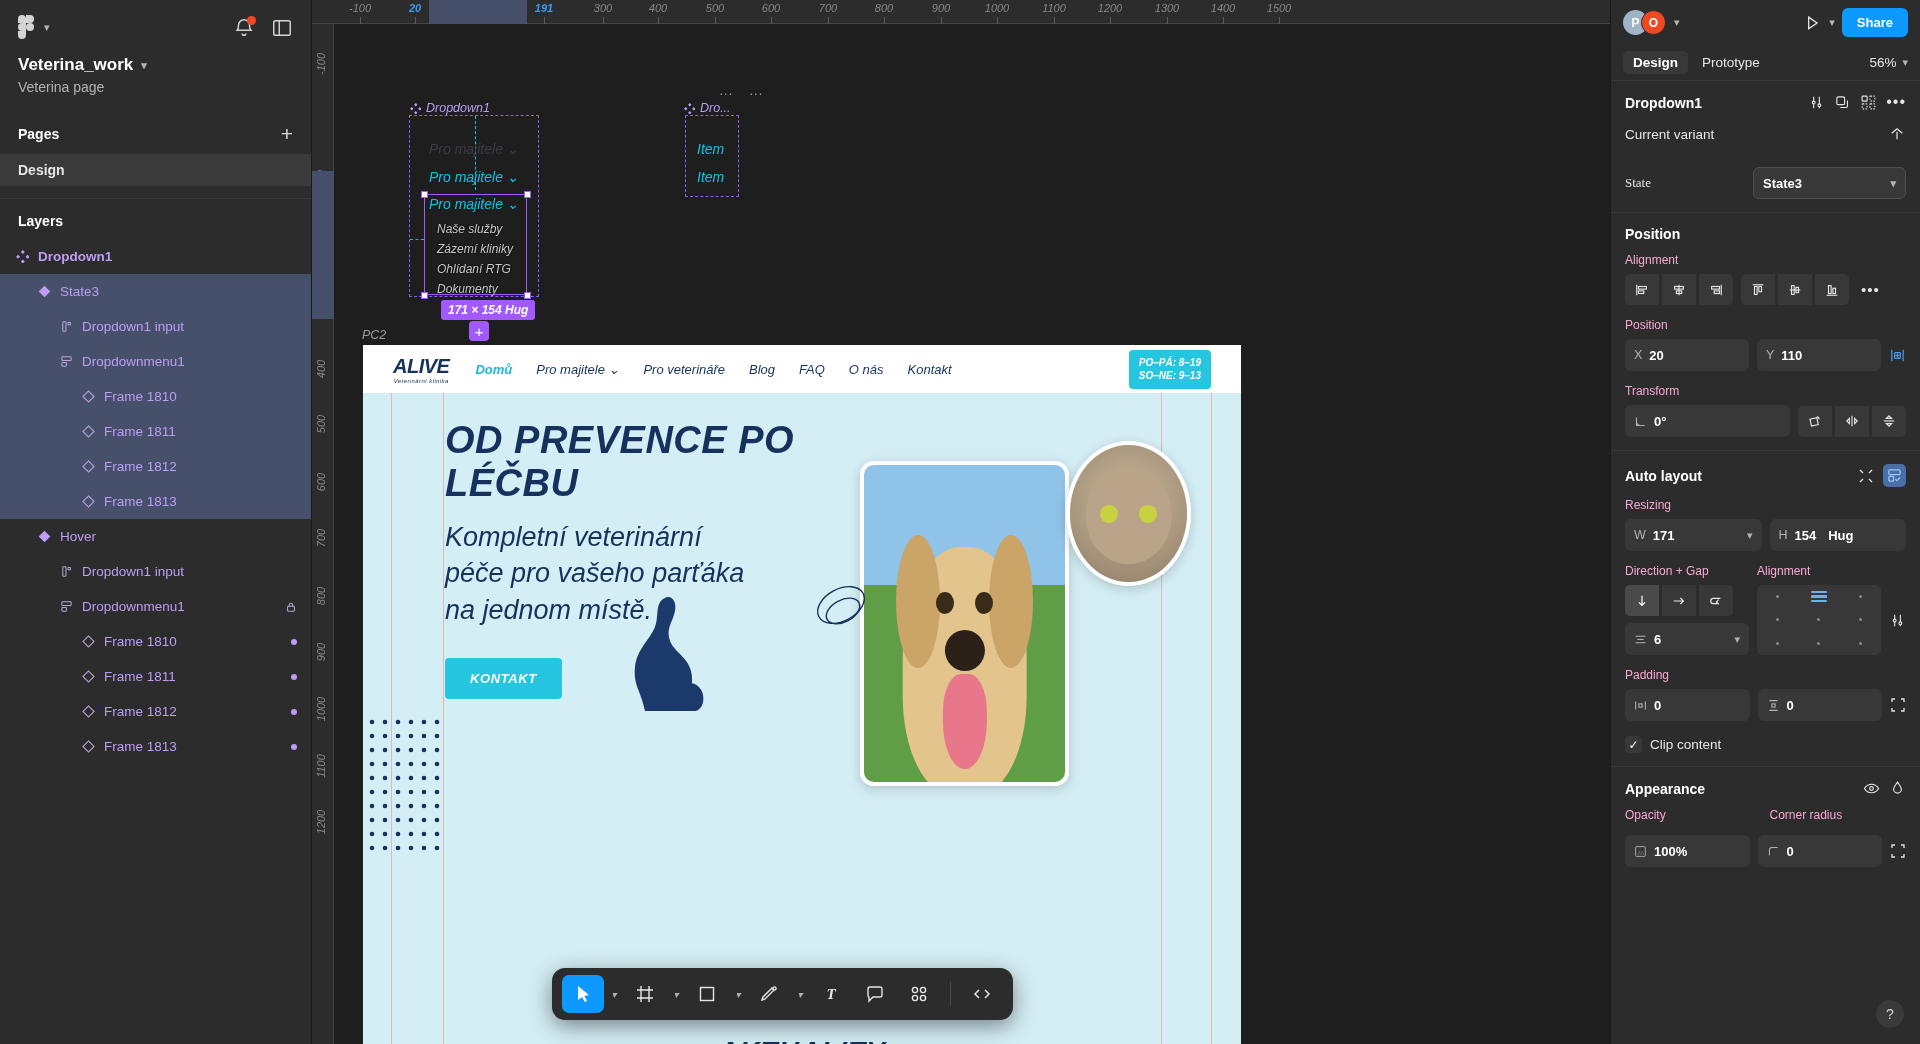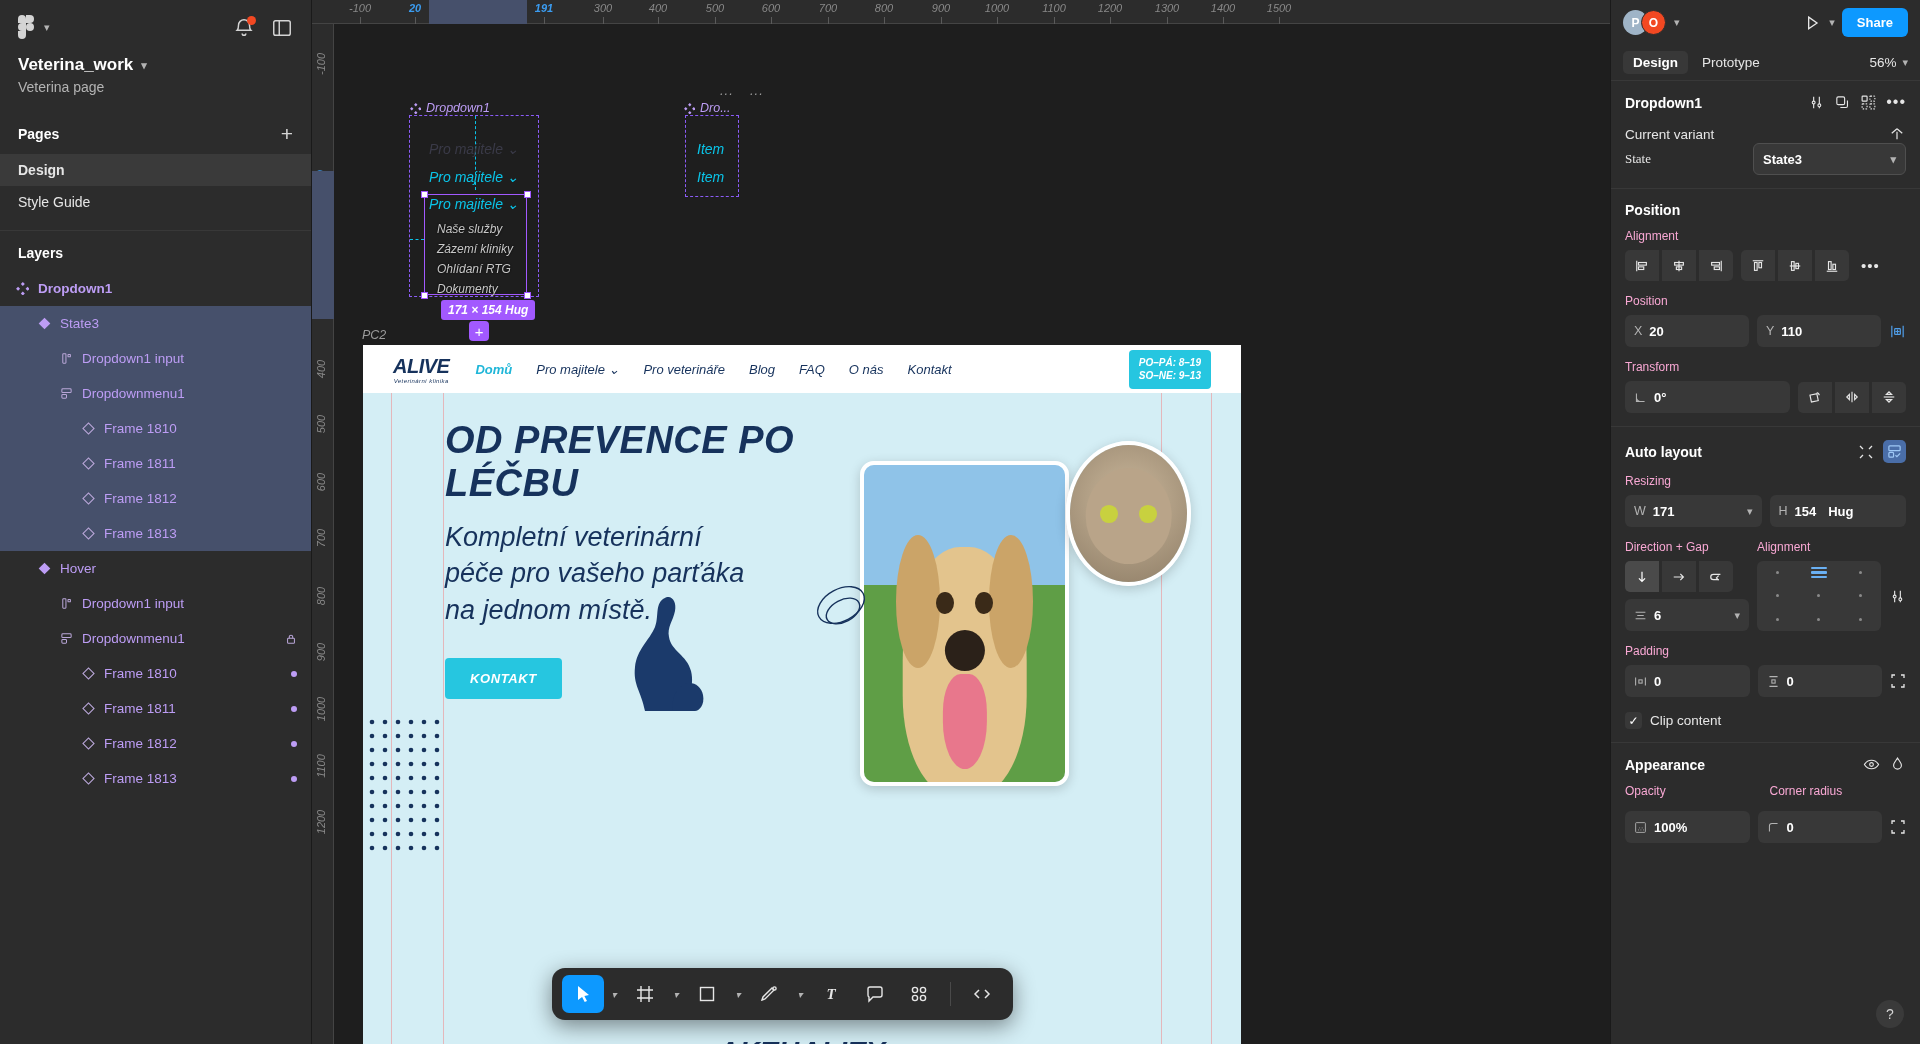--- a/index.html
+++ b/index.html
@@ -232,21 +232,20 @@
       </div>
       <div class="page-name">Veterina page</div>
     </div>
 
 
     <div class="sec-head">
       <span>Pages</span>
       <span class="plus-btn">+</span>
     </div>
     <div class="page-item sel">Design</div>
-    <div class="page-item">Style Guide</div>
 
     <div class="sec-head layers-head">
       <span>Layers</span>
     </div>
 
     <div id="layers-list" style="overflow:hidden;">
         <div class="layer-row" style="padding-left: 14px;">
           <span class="ico">
             <svg width="13" height="13" viewBox="0 0 12 12">
               <g fill="#bd9df5">
@@ -751,21 +750,21 @@
           </svg>
           <svg width="17" height="17" viewBox="0 0 24 24" fill="none" stroke="#e6e6e6" stroke-width="1.6">
             <rect x="3" y="3" width="7" height="7" rx="1"></rect>
               <rect x="14" y="3" width="7" height="7" rx="1" stroke-dasharray="2 2"></rect>
             <rect x="3" y="14" width="7" height="7" rx="1" stroke-dasharray="2 2"></rect>
               <rect x="14" y="14" width="7" height="7" rx="1" stroke-dasharray="2 2"></rect>
           </svg>
           <span style="color:#e6e6e6;font-size:16px;letter-spacing:1px;line-height:0.8;">•••</span>
         </div>
       </div>
-      <div class="sec-t" style="margin-bottom:0;">
+      <div class="sec-t" style="margin-bottom:24px;">
         <span style="font-size:13.5px;color:#e6e6e6;">Current variant</span>
         <svg width="18" height="18" viewBox="0 0 24 24" fill="none" stroke="#e6e6e6" stroke-width="1.6">
           <path d="M12 5l7 6M12 5L5 11M12 9v10"></path>
             <path d="M12 9l7 6M12 9l-7 6" opacity="0"></path>
         </svg>
       </div>
       <div class="row-ac">
         <span style="font-size:13px;color:#e6e6e6;width:120px;font-family:Liberation Serif, serif;">State</span>
         <div class="dropdown-f" style="flex:1;">
           <span>State3</span>

